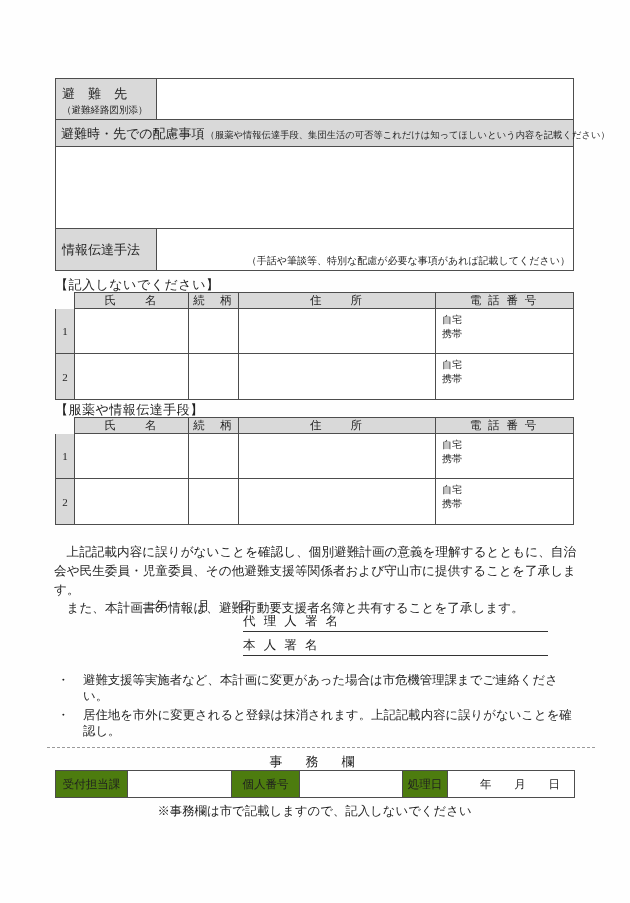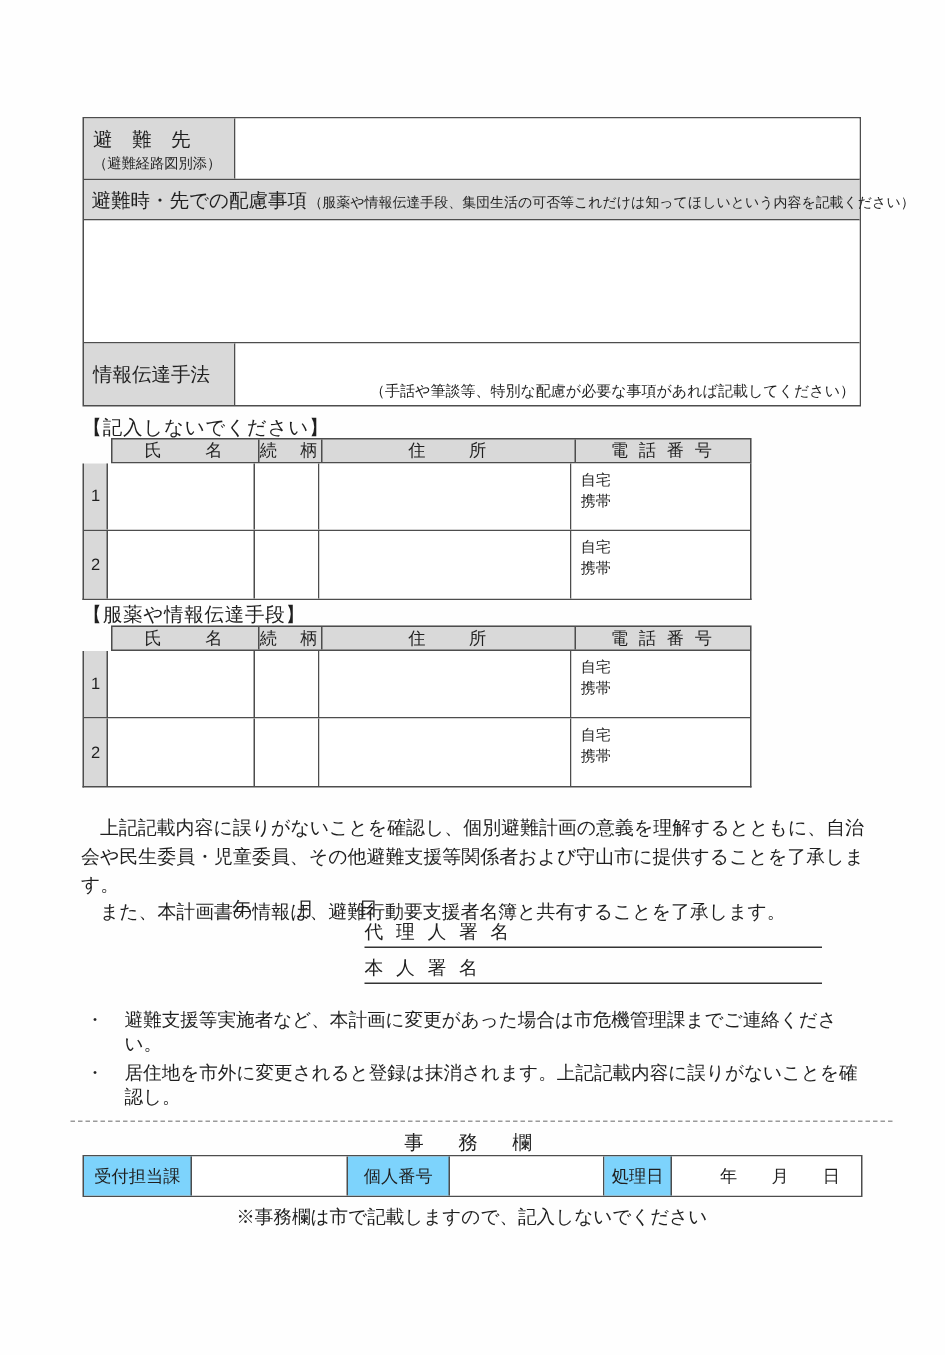--- a/index.html
+++ b/index.html
@@ -1,21 +1,21 @@
 <!DOCTYPE html>
 <html><head>
 <meta charset="utf-8">
 <style>
   * { margin:0; padding:0; box-sizing:border-box; }
   html,body { background:#ffffff; }
   .page {
     position:relative;
     width:630px; height:903px;
     background:#fefefe;
-    font-family:Liberation Sans, sans-serif;
+    font-family:Liberation Serif, serif;
     color:#1f1f1f;
     overflow:hidden;
   }
   
   .top-table { position:absolute; left:55px; top:78px; width:519px; border:1px solid #4d4d4d; }
   .tt-row1 { display:flex; height:41px; border-bottom:1px solid #4d4d4d; }
   .tt-dest-label { width:101px; background:#d9d9d9; border-right:1px solid #4d4d4d; padding:5px 4px 0 6px; }
   .tt-dest-main { font-size:13px; }
   .tt-dest-sub { font-size:9.5px; display:block; margin-top:1px; }
   .tt-dest-blank { flex:1; background:#fff; }
@@ -23,21 +23,21 @@
   .tt-cons-label { font-size:13px; white-space:nowrap; }
   .tt-cons-note { font-size:9.3px; white-space:nowrap; margin-left:1px; }
   .tt-row3 { height:82px; background:#fff; border-bottom:1px solid #4d4d4d; }
   .tt-row4 { display:flex; height:41px; }
   .tt-info-label { width:101px; background:#d9d9d9; border-right:1px solid #4d4d4d; font-size:13px; display:flex; align-items:center; padding-left:6px; }
   .tt-info-blank { flex:1; background:#fff; display:flex; align-items:flex-end; justify-content:flex-end; padding:0 3px 2px 0; }
   .tt-info-note { font-size:10px; white-space:nowrap; }
   
   .sec-heading { position:absolute; left:55px; font-size:13px; letter-spacing:.5px; }
   
-  .ctable { position:absolute; left:55px; width:446px; }
+  .ctable { position:absolute; left:55px; width:519px; }
   .ct-header { display:flex; margin-left:19px; height:17px; background:#d9d9d9; border:1px solid #4d4d4d; }
   .ct-h { font-size:11.5px; display:flex; align-items:center; justify-content:center; border-right:1px solid #4d4d4d; letter-spacing:2px; }
   .ct-h:last-child { border-right:none; }
   .ct-body { border:1px solid #4d4d4d; border-top:none; }
   .ct-row { display:flex; height:45px; border-bottom:1px solid #4d4d4d; }
   .ct-row:last-child { border-bottom:none; }
   .ct-num { width:19px; background:#d9d9d9; border-right:1px solid #4d4d4d; font-size:11px; display:flex; align-items:center; justify-content:center; }
   .ct-cell { border-right:1px solid #4d4d4d; background:#fff; }
   .c-name  { width:114px; }
   .c-rel   { width:50px; }
@@ -53,21 +53,21 @@
   .sig-line { border-bottom:1px solid #333; font-size:12.5px; letter-spacing:2.5px; height:19px; margin-bottom:5px; }
   
   .notes { position:absolute; left:57px; top:672px; width:525px; font-size:12.4px; }
   .note-item { display:flex; margin-bottom:3px; line-height:16px; }
   .note-marker { width:26px; flex:0 0 26px; }
   
   .cut-line { position:absolute; left:47px; top:747px; width:548px; border-top:1px dashed #9a9a9a; }
   .office-title { position:absolute; left:55px; top:753px; width:519px; text-align:center; font-size:13px; letter-spacing:5px; }
   .office-table { position:absolute; left:55px; top:770px; width:520px; height:28px; display:flex; border:1px solid #4d4d4d; }
   .ot-cell { border-right:1px solid #4d4d4d; display:flex; align-items:center; justify-content:center; font-size:11.5px; }
-  .ot-gray { background:#7dd3fc; }
+  .ot-gray { background:#4d7c0f; }
   .ot-blank { background:#fff; }
   .o-recv { width:72px; } .o-b1 { width:104px; } .o-pnum { width:68px; } .o-b2 { width:103px; } .o-proc { width:45px; }
   .o-date { width:126px; border-right:none; background:#fff; justify-content:space-between; padding:0 14px 0 32px; }
   .office-note { position:absolute; left:55px; top:803px; width:519px; text-align:center; font-size:12.4px; }
 </style>
 </head>
 <body>
 
 <div class="page">
 

